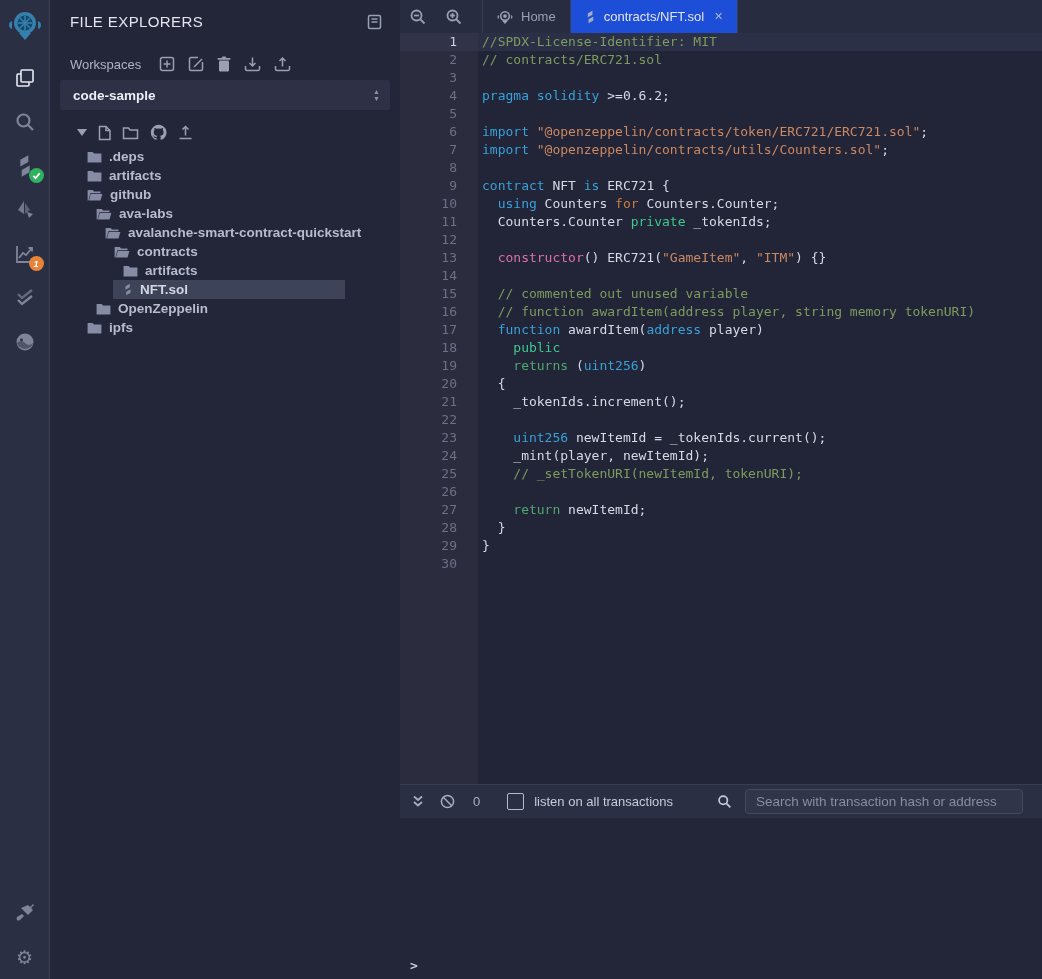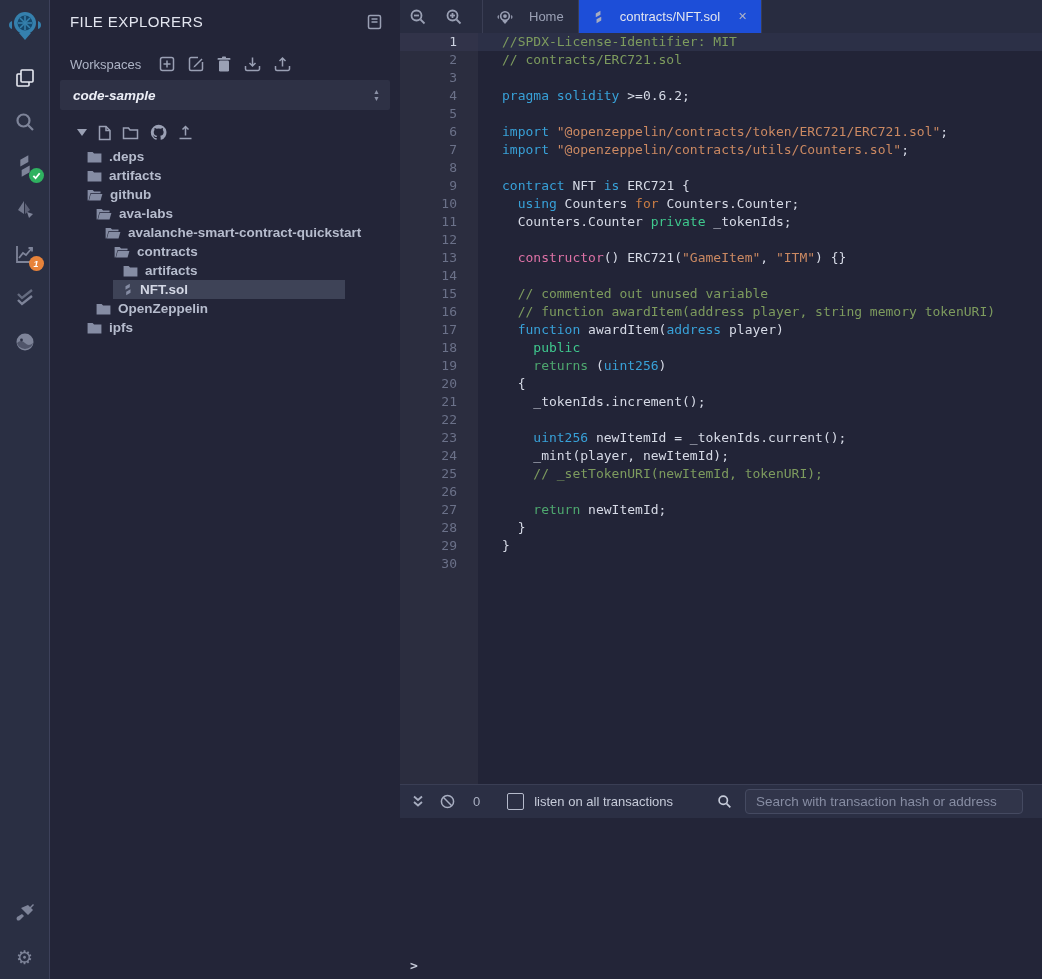--- a/index.html
+++ b/index.html
@@ -38,53 +38,53 @@
   .book-icon { color:#9aa0b4; cursor:pointer; }
   .ws-row { display:flex; align-items:center; gap:12px; padding:26px 0 8px 20px; }
   .ws-label { font-size:13px; color:#aeb4c6; margin-right:6px; }
   .ws-icons { display:flex; align-items:center; gap:13px; color:#9aa0b4; }
   .ws-icons > span { cursor:pointer; display:flex; }
   .ws-select {
     margin:0 10px 0 10px; height:30px; background:#2e3145; border-radius:2px;
     display:flex; align-items:center; justify-content:space-between;
     padding:0 10px 0 13px; cursor:pointer;
   }
-  .ws-select-label { font-size:13.5px; font-weight:700; color:#eceef6;font-style:italic; }
+  .ws-select-label { font-size:13.5px; font-weight:700; color:#eceef6; }
   .updown { display:flex; flex-direction:column; gap:1px; color:#8b91a6; font-size:7px; line-height:6px; }
   .tree-toolbar { display:flex; align-items:center; gap:11px; padding:14px 0 6px 27px; color:#9aa0b4; }
   .tree-toolbar > span { cursor:pointer; display:flex; }
   .tree { font-size:13.5px; color:#b6bccd; }
   .tree-row { height:19px; display:flex; align-items:center; gap:7px; cursor:pointer; padding-left:10px; }
   .tree-row .ticon { flex-shrink:0; display:flex; color:#858ca3; }
   .tree-row.sel { background:#3e4357; color:#d3d7e4; width:232px; }
   .tree-label { white-space:nowrap;font-weight:bold; }
 
   
   .main { flex:1; display:flex; flex-direction:column; height:979px; min-width:0; }
 
   
   .tabbar { height:33px; background:#282c40; display:flex; align-items:stretch; flex-shrink:0; }
   .zoom-btn { width:36px; display:flex; align-items:center; justify-content:center; color:#9aa0b4; cursor:pointer; }
-  .tab { display:flex; align-items:center; gap:16px; padding:0 14px; font-size:13px; color:#9aa0b4;
+  .tab { display:flex; align-items:center; gap:8px; padding:0 14px; font-size:13px; color:#9aa0b4;
          border-left:1px solid #3a3e54; border-right:1px solid #3a3e54; cursor:pointer;justify-content:center; }
   .tab + .tab { border-left:none; }
   .tab.active { background:#1d4ed8; color:#e2e5ef; }
   .tab .close { font-size:11px; color:#aeb3c6; margin-left:2px; cursor:pointer; }
   .tab .ticon { display:flex; color:#a7adc0; }
 
   
   .editor { position:relative; flex:1; background:#222437; overflow:hidden; cursor:text; }
   .active-band { position:absolute; left:78px; right:0; height:18px; background:#2c3047; }
   .gutter { position:absolute; left:0; top:0; bottom:0; width:78px; background:#2b2d3f; }
   .ln { height:18px; text-align:right; padding-right:21px;
         font-family:"DejaVu Sans Mono", monospace; font-size:13px; line-height:18px; color:var(--c-linenum); }
   .ln.active { color:var(--c-linenum-active); background:#313349; }
   .code { position:absolute; left:78px; top:0; right:0; }
   .code-line { height:18px; white-space:pre;
-        font-family:"DejaVu Sans Mono", monospace; font-size:13px; line-height:18px; color:var(--c-plain);margin-left:20px; }
+        font-family:"DejaVu Sans Mono", monospace; font-size:13px; line-height:18px; color:var(--c-plain); }
   .code-line { padding-left:4px; }
   .tk-c{color:var(--c-comment);} .tk-k{color:var(--c-keyword);} .tk-o{color:var(--c-okw);}
   .tk-s{color:var(--c-string);} .tk-p{color:var(--c-ctor);} .tk-e{color:var(--c-mod);}
   .tk-g{color:var(--c-ctrl);} .tk-t{color:var(--c-plain);}
 
   
   .termbar { height:34px; background:#2b2f44; border-top:1px solid #3a3e54;
              display:flex; align-items:center; flex-shrink:0; padding-left:12px; }
   .tb-icon { color:#a7adc0; display:flex; align-items:center; justify-content:center; cursor:pointer; }
   .tb-count { font-size:13px; color:#aab0c2; margin:0 0 0 18px; }

